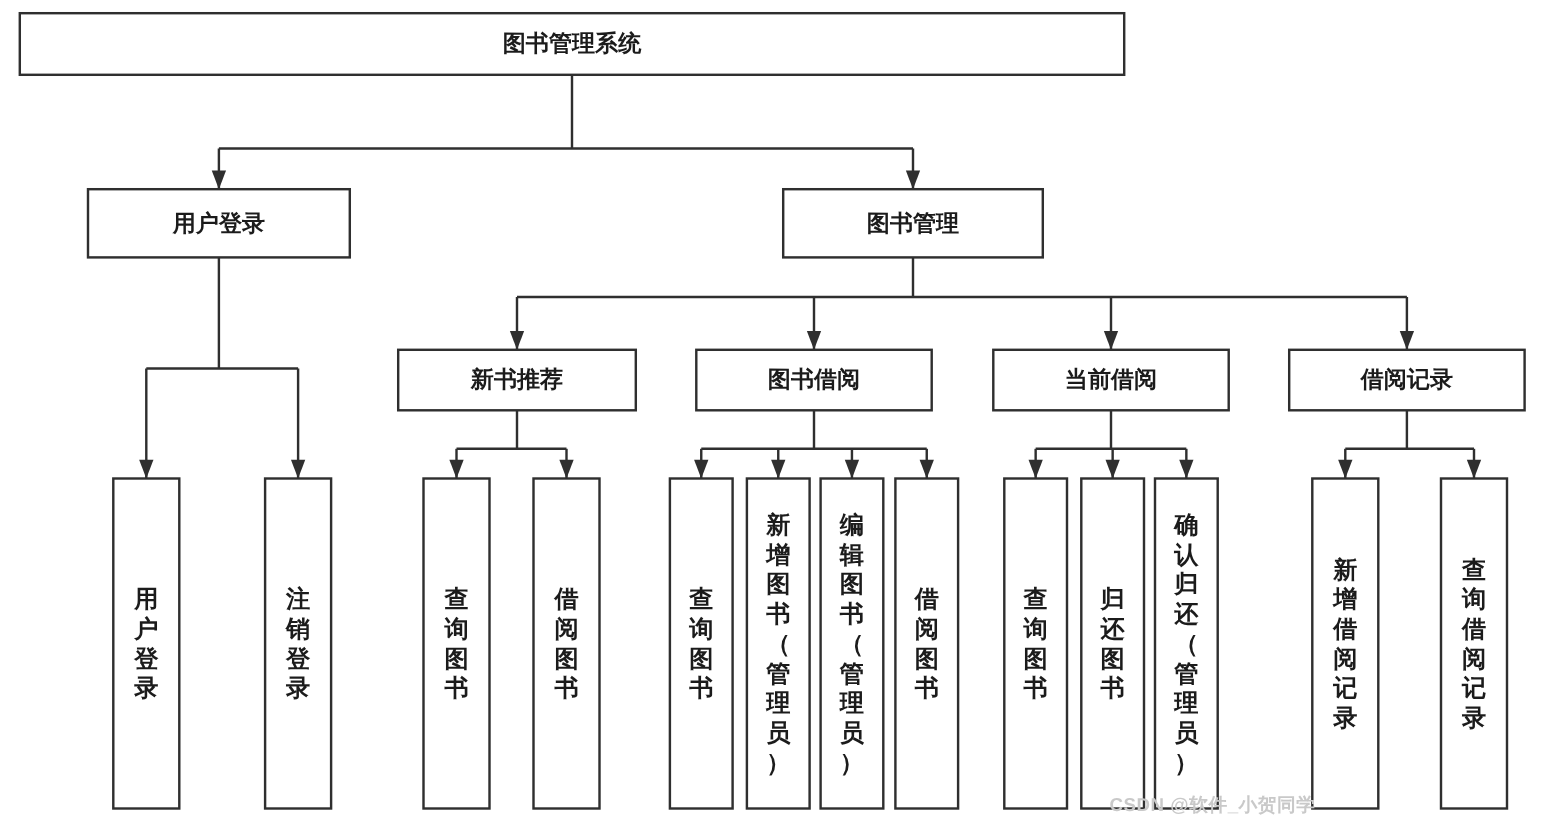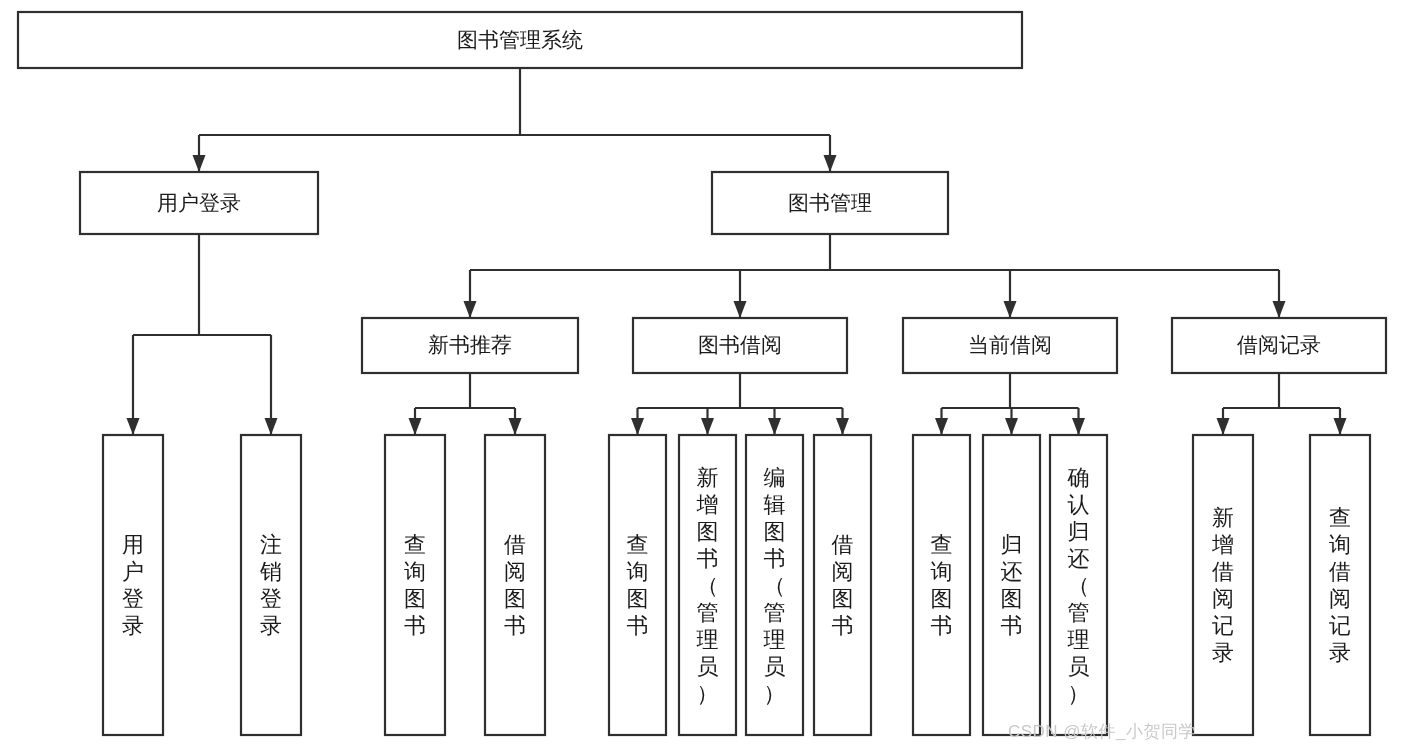--- a/index.html
+++ b/index.html
@@ -10,20 +10,21 @@
   body {
     width: 1405px;
     height: 747px;
     font-family: "Liberation Sans", "DejaVu Sans", sans-serif;
     overflow: hidden;
   }
   #diagram-root {
     position: relative;
     width: 1202px;
     height: 747px;
+    font-weight: bold;
   }
   svg#tree-svg {
     position: absolute;
     top: 0;
     left: 0;
     width: 1405px;
     height: 747px;
     display: block;
   }
   .node-rect {

